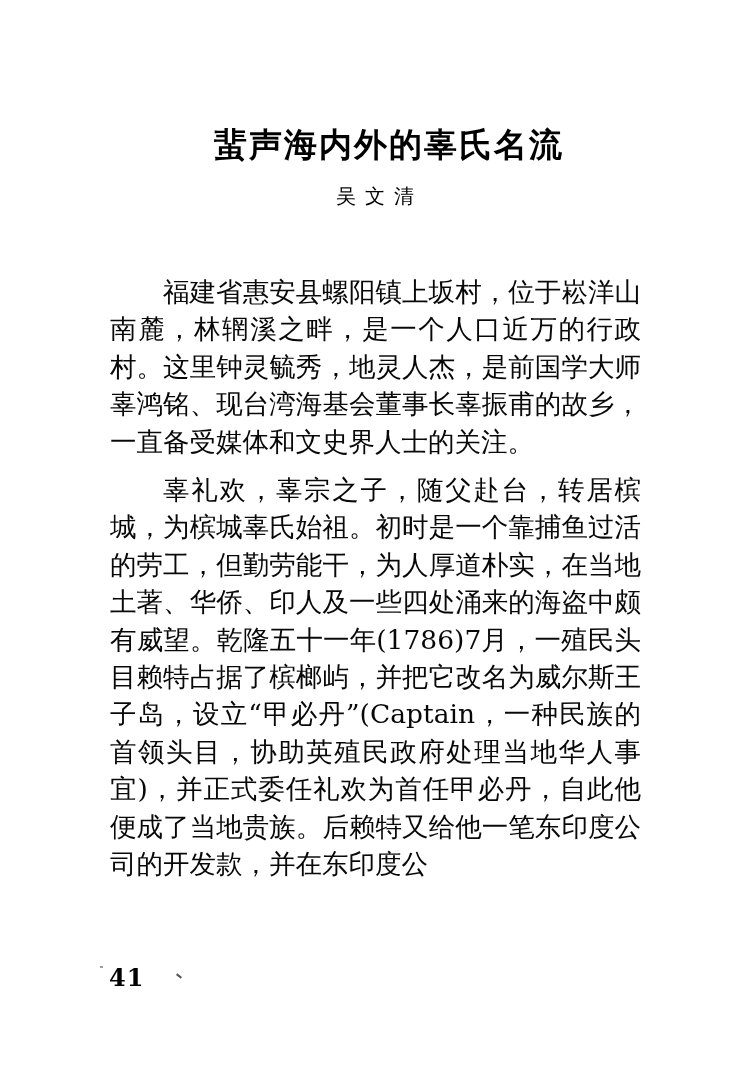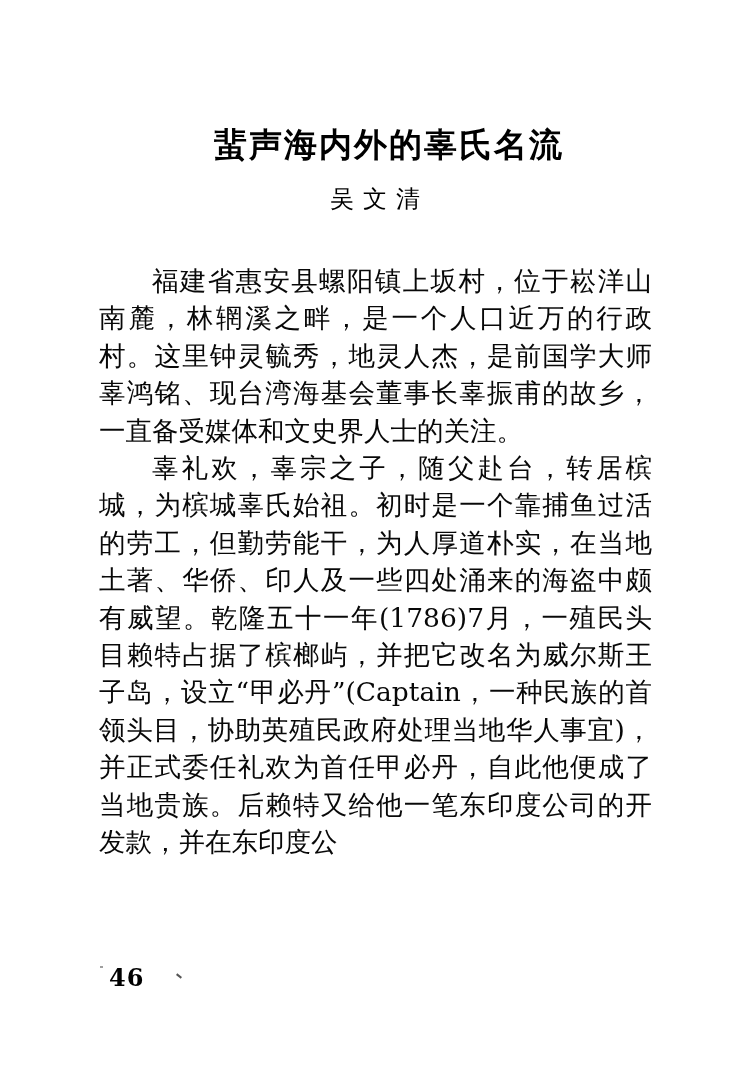--- a/index.html
+++ b/index.html
@@ -39,36 +39,36 @@
   }
 
   
   .doc-byline {
     position: absolute;
     top: 183px;
     left: 0;
     width: 750px;
     text-align: center;
     font-family: "DejaVu Serif", "Liberation Serif", serif;
-    font-size: 24px;
+    font-size: 20px;
     letter-spacing: 9px;
     text-indent: 9px;
     color: #000;
   }
 
   
   .body-block {
     position: absolute;
     top: 262px;
     left: 99px;
     width: 553px;
   }
 
   .para {
-    margin: 0;
+    margin: 11px;
     font-size: 26.5px;
     line-height: 37.4px;
     text-align: justify;
     text-justify: inter-character;
     text-indent: 2em;
     letter-spacing: 0px;
     color: #080808;
     font-family: "DejaVu Serif", "Liberation Serif", serif;
   }
 
@@ -100,18 +100,18 @@
 
   <h1 class="doc-title">蜚声海内外的辜氏名流</h1>
 
   <div class="doc-byline">吴文清</div>
 
   <div class="body-block">
     <p class="para">福建省惠安县螺阳镇上坂村，位于崧洋山南麓，林辋溪之畔，是一个人口近万的行政村。这里钟灵毓秀，地灵人杰，是前国学大师辜鸿铭、现台湾海基会董事长辜振甫的故乡，一直备受媒体和文史界人士的关注。</p>
     <p class="para">辜礼欢，辜宗之子，随父赴台，转居槟城，为槟城辜氏始祖。初时是一个靠捕鱼过活的劳工，但勤劳能干，为人厚道朴实，在当地土著、华侨、印人及一些四处涌来的海盗中颇有威望。乾隆五十一年(1786)7月，一殖民头目赖特占据了槟榔屿，并把它改名为威尔斯王子岛，设立“甲必丹”(Captain，一种民族的首领头目，协助英殖民政府处理当地华人事宜)，并正式委任礼欢为首任甲必丹，自此他便成了当地贵族。后赖特又给他一笔东印度公司的开发款，并在东印度公</p>
   </div>
 
-  <div class="page-number">46</div>
+  <div class="page-number">41</div>
 
   <div class="scan-speck speck-a"></div>
   <div class="scan-speck speck-b"></div>
 
 </div>
 
 </body></html>

